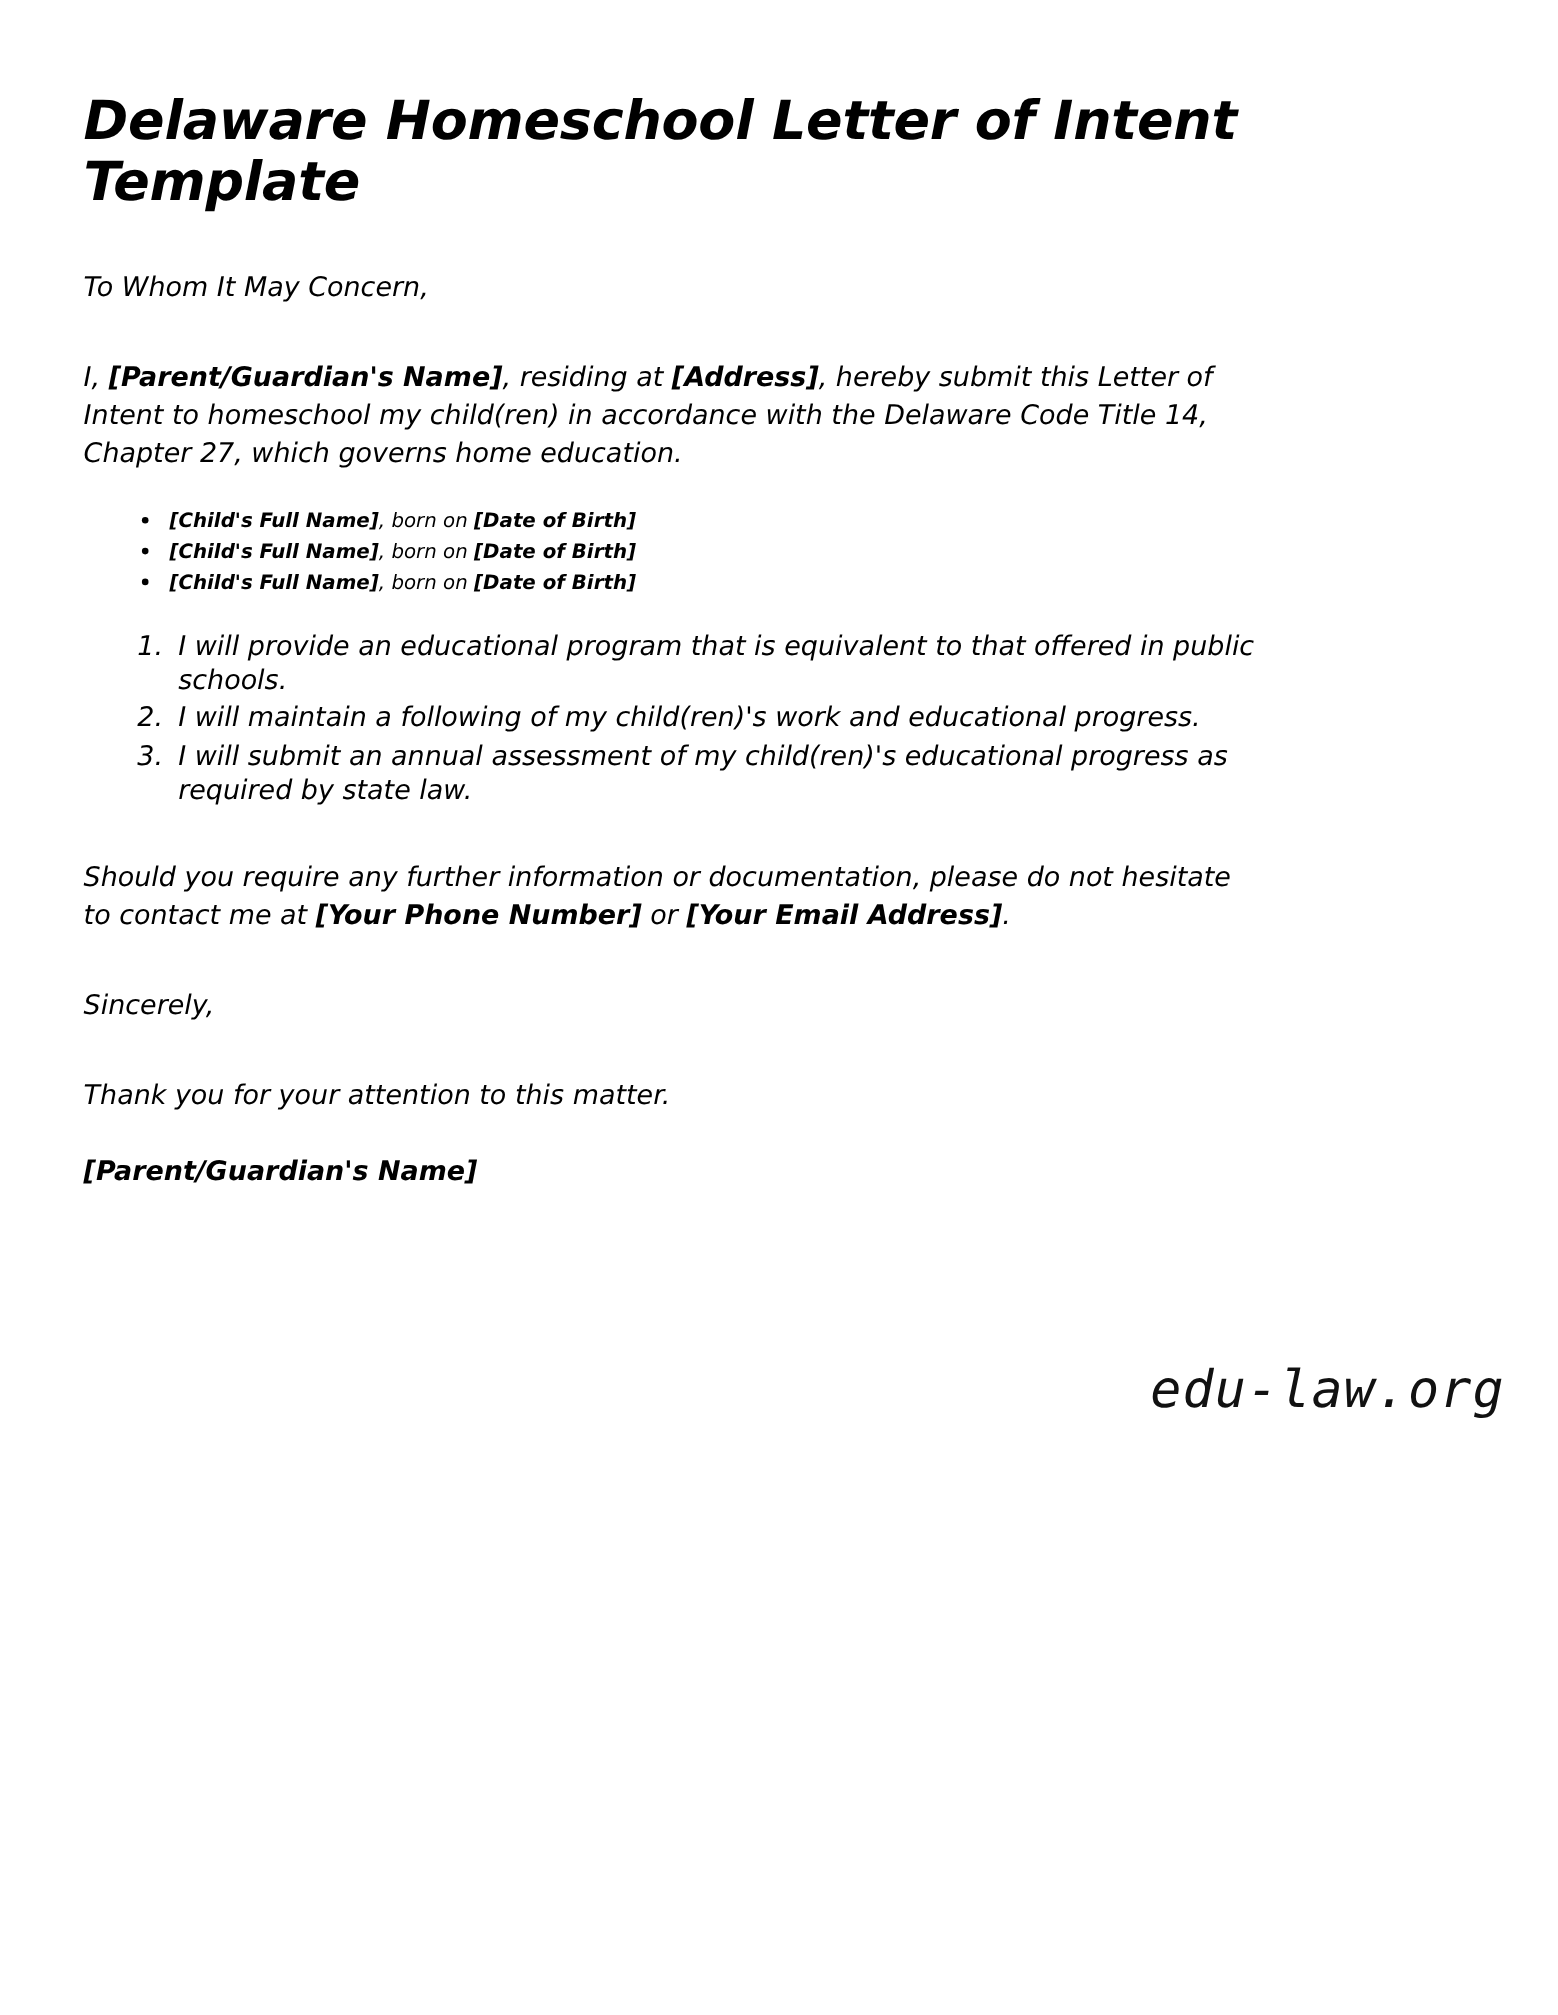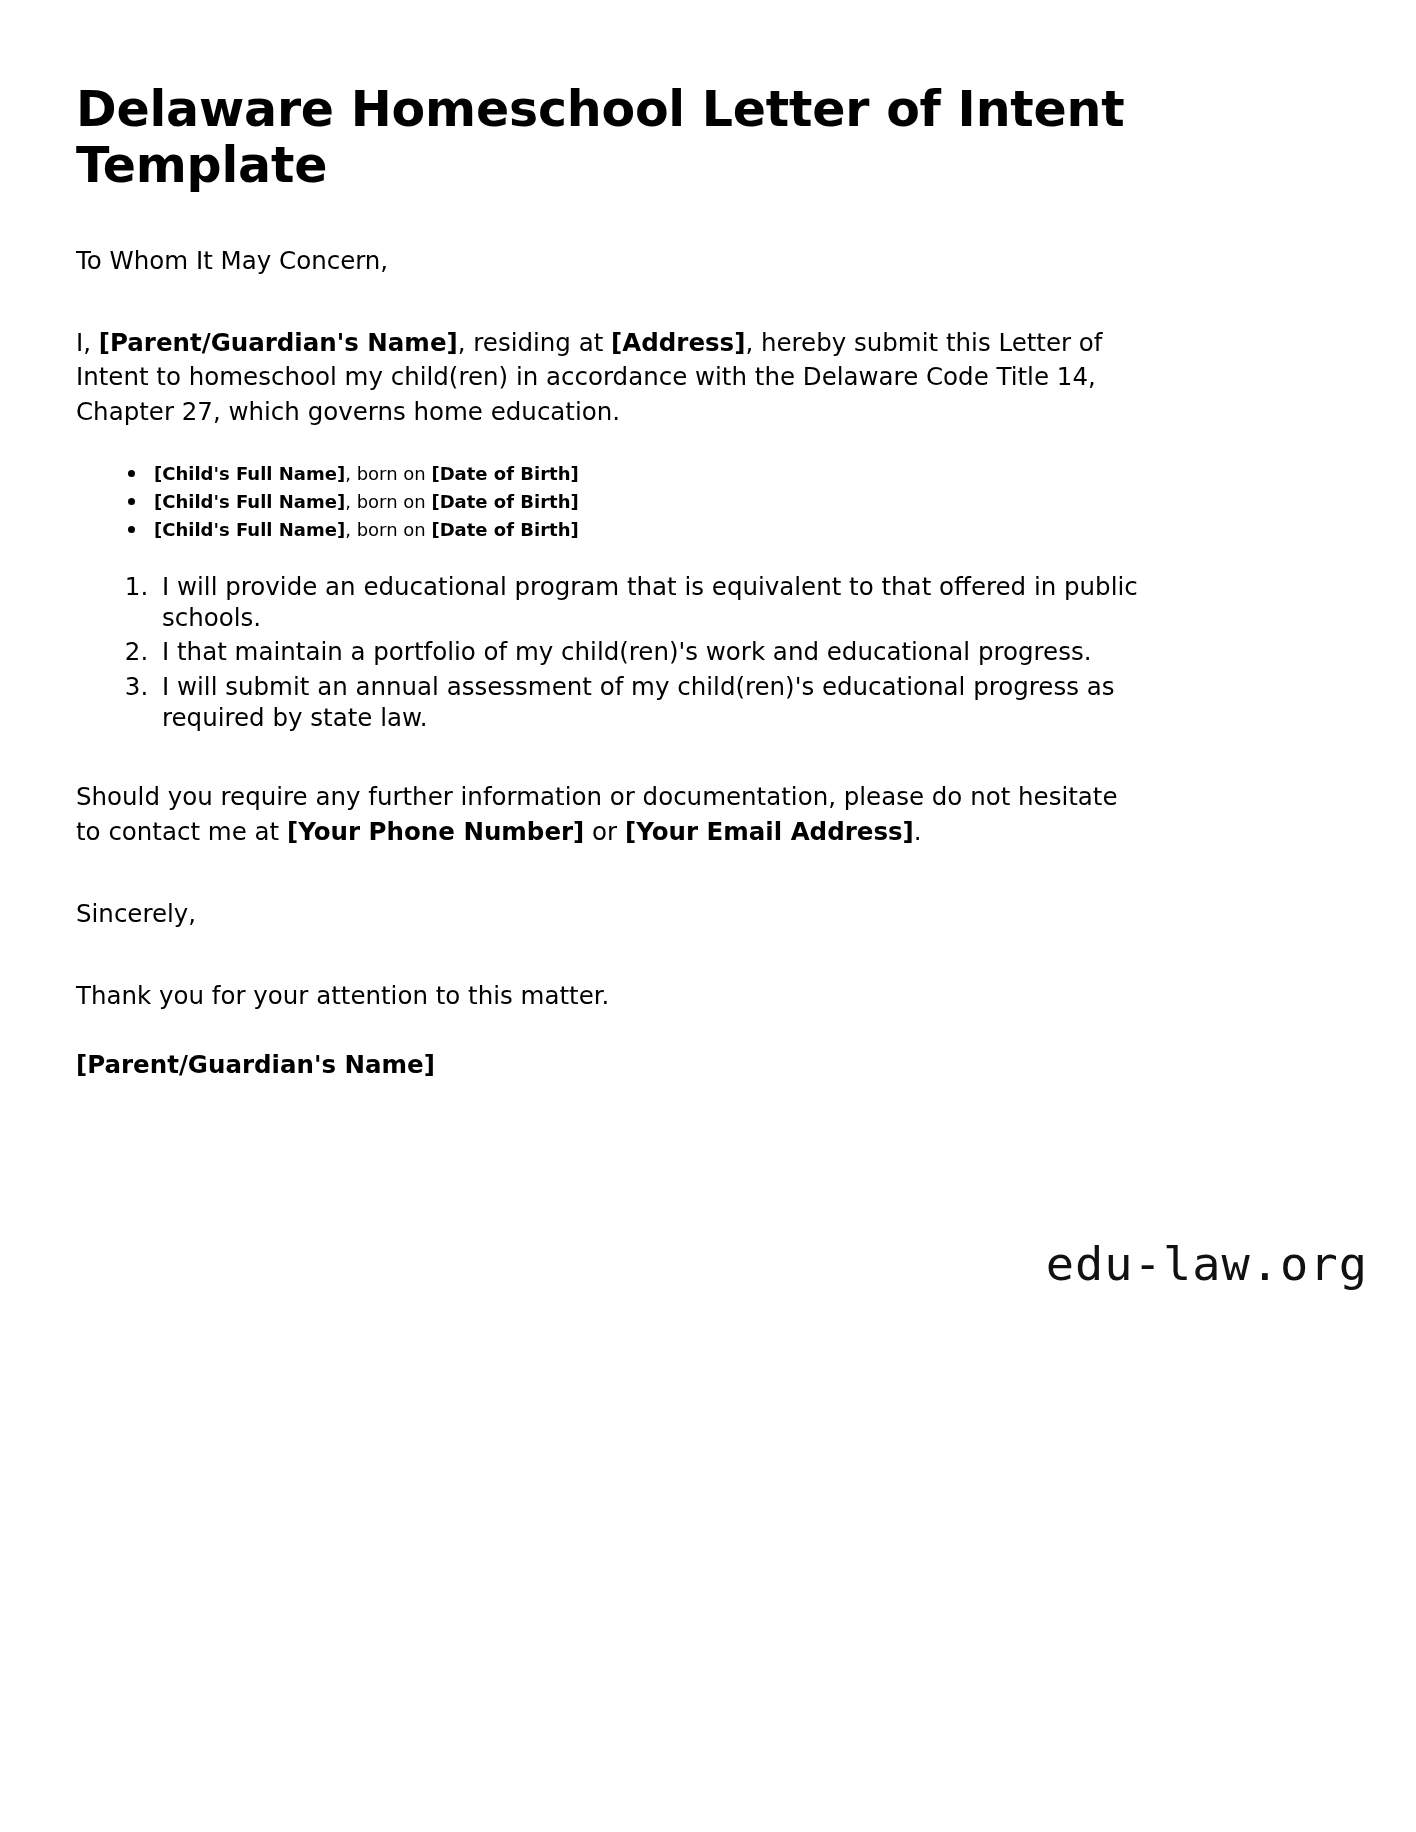--- a/index.html
+++ b/index.html
@@ -17,20 +17,21 @@
   }
   .page {
     position: absolute;
     top: 0;
     left: 0;
     width: 1416px;
     height: 1343px;
     background: #ffffff;
     box-sizing: border-box;
     padding: 72px 76px 0 76px;
+    font-style: italic;
   }
   .doc-title {
     font-size: 49px;
     line-height: 1.14;
     font-weight: bold;
     letter-spacing: -0.2px;
     margin: 0 0 0 0;
     padding-top: 10px;
     max-width: 1210px;
   }
@@ -105,21 +106,21 @@
 
   <ul class="bullets">
     <li><strong>[Child's Full Name]</strong><span>, born on </span><strong>[Date of Birth]</strong></li>
     <li><strong>[Child's Full Name]</strong><span>, born on </span><strong>[Date of Birth]</strong></li>
     <li><strong>[Child's Full Name]</strong><span>, born on </span><strong>[Date of Birth]</strong></li>
   </ul>
 
 
   <ol class="numbers">
     <li>I will provide an educational program that is equivalent to that offered in public schools.</li>
-    <li>I that maintain a portfolio of my child(ren)'s work and educational progress.</li>
+    <li>I will maintain a following of my child(ren)'s work and educational progress.</li>
     <li>I will submit an annual assessment of my child(ren)'s educational progress as required by state law.</li>
   </ol>
 
   <p class="para p-gap"><span>Should you require any further information or documentation, please do not hesitate to contact me at </span><strong>[Your Phone Number]</strong><span> or </span><strong>[Your Email Address]</strong><span>.</span></p>
 
   <p class="para p-gap">Sincerely,</p>
 
   <p class="para p-gap">Thank you for your attention to this matter.</p>
 
   <div class="sig-block">

